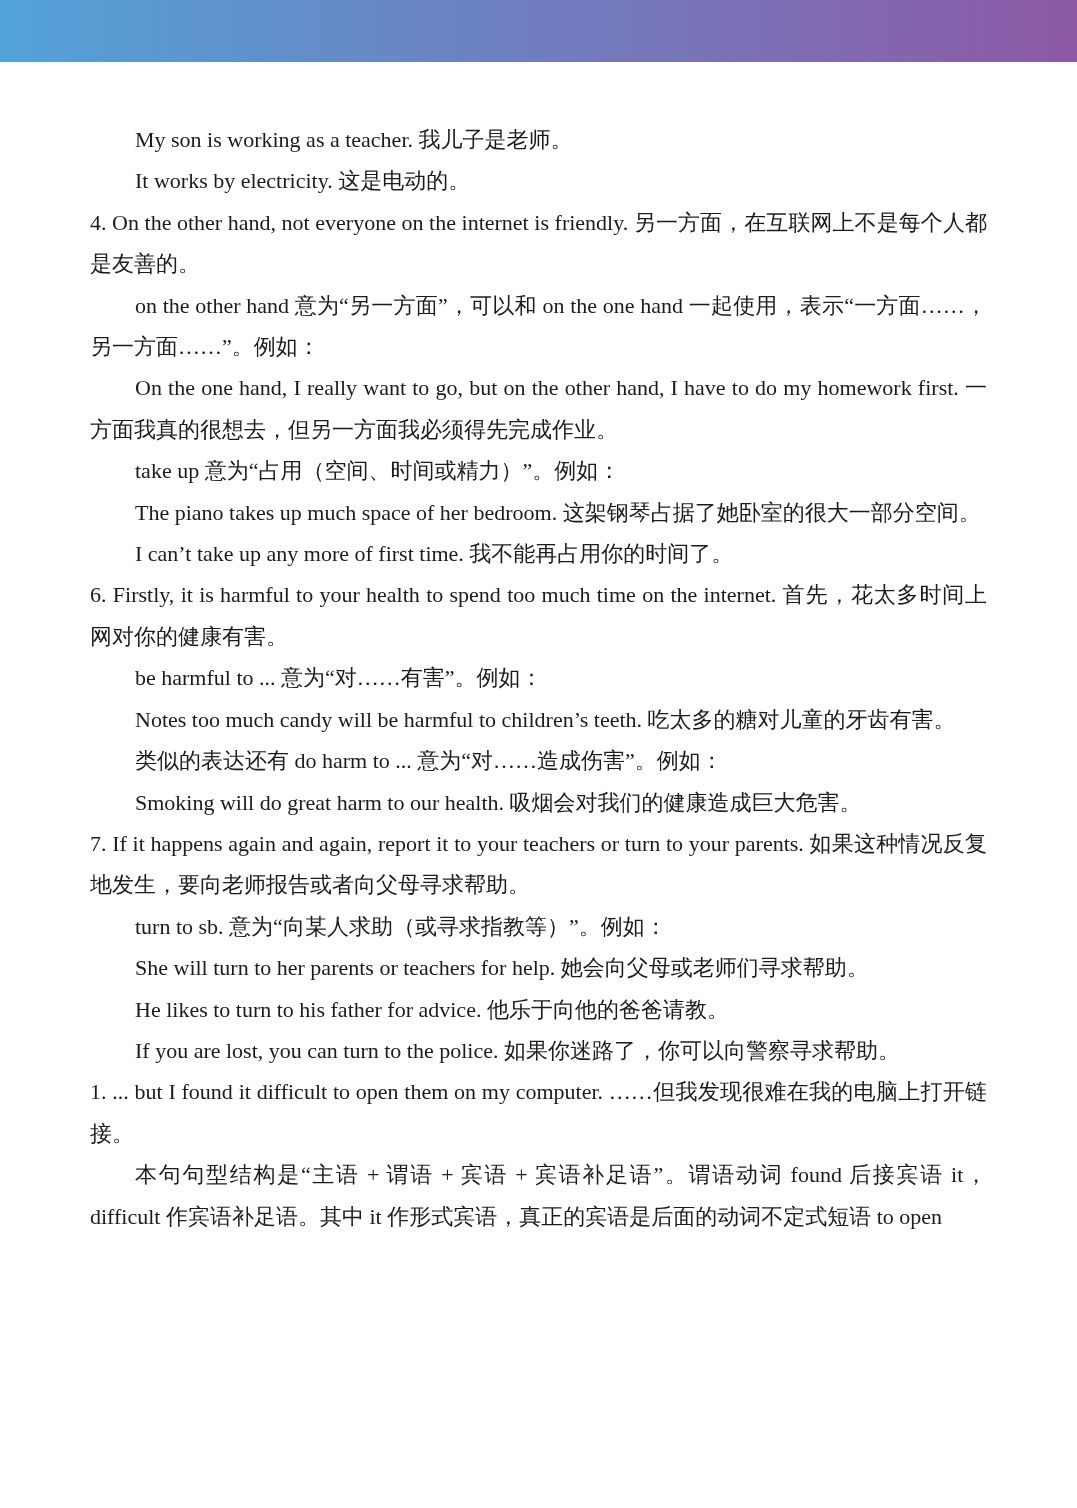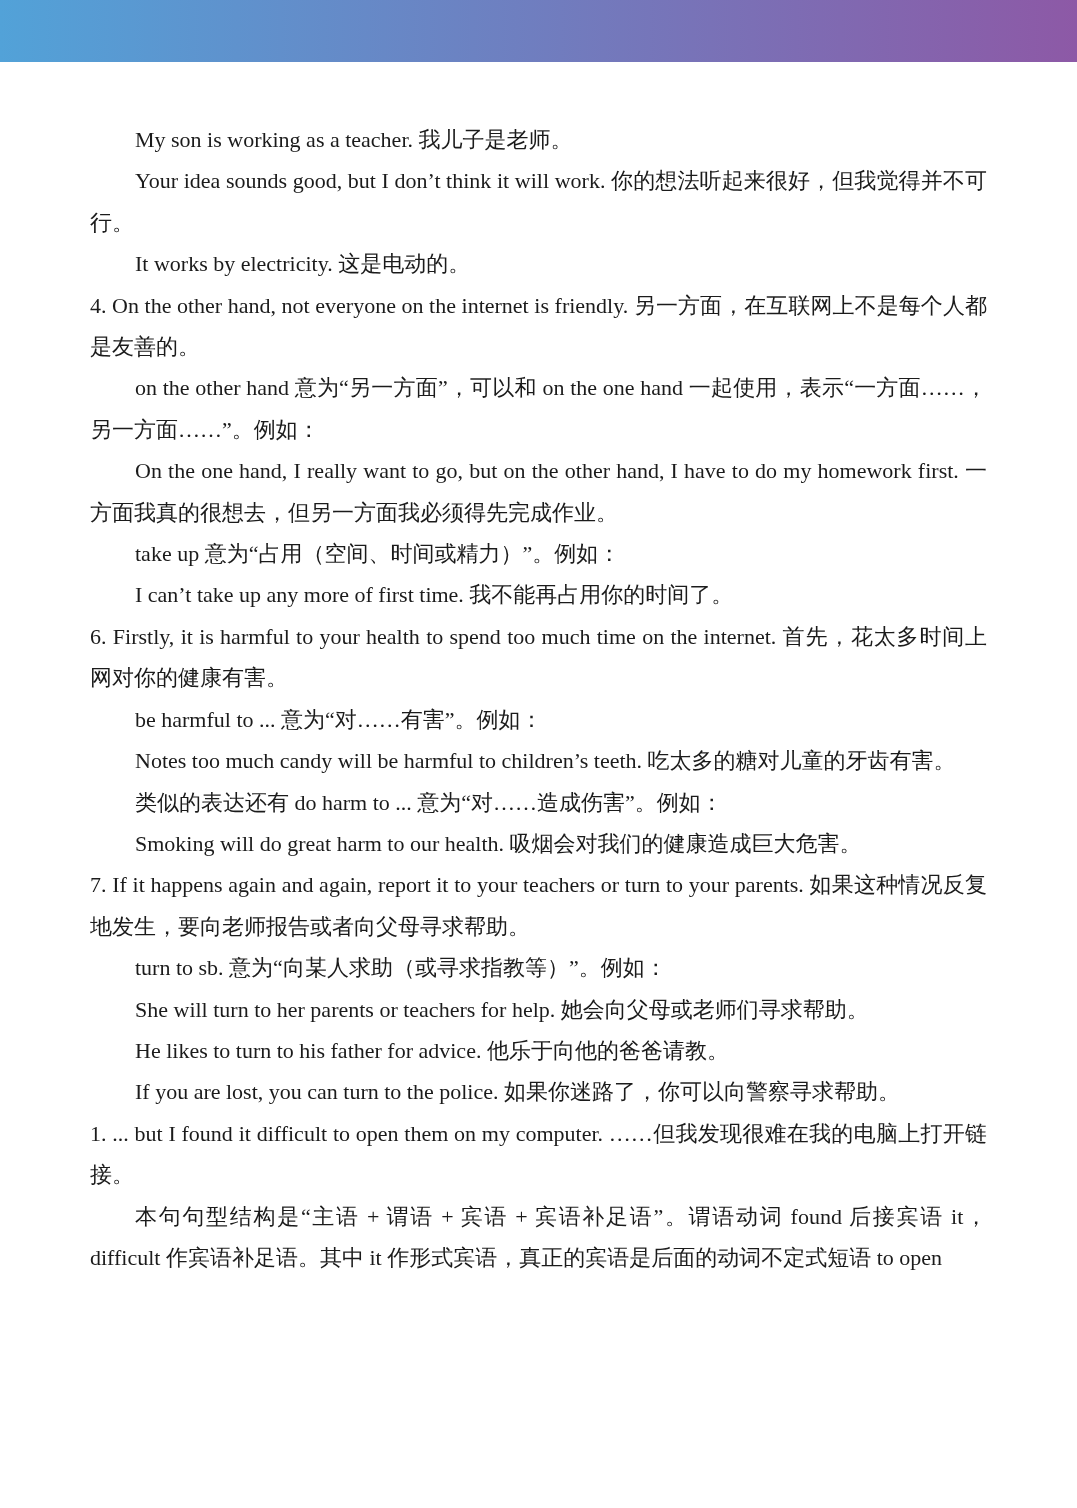--- a/index.html
+++ b/index.html
@@ -59,26 +59,26 @@
 </style>
 </head>
 <body>
 
 <div class="page">
 
   <div class="topbar" style="background: linear-gradient(90deg, rgb(82, 162, 216), rgb(141, 89, 166));"></div>
 
   <div class="content">
     <p class="para">My son is working as a teacher. 我儿子是老师。</p>
-    <p class="para">Your idea sounds good, but I don’t think it will work. 你的想法听起来很好，但我觉得并不可行。</p>
     <p class="para">It works by electricity. 这是电动的。</p>
     <p class="heading">4. On the other hand, not everyone on the internet is friendly. 另一方面，在互联网上不是每个人都是友善的。</p>
     <p class="para">on the other hand 意为“另一方面”，可以和 on the one hand 一起使用，表示“一方面……，另一方面……”。例如：</p>
     <p class="para">On the one hand, I really want to go, but on the other hand, I have to do my homework first. 一方面我真的很想去，但另一方面我必须得先完成作业。</p>
     <p class="para">take up 意为“占用（空间、时间或精力）”。例如：</p>
+    <p class="para">The piano takes up much space of her bedroom. 这架钢琴占据了她卧室的很大一部分空间。</p>
     <p class="para">I can’t take up any more of first time. 我不能再占用你的时间了。</p>
     <p class="heading">6. Firstly, it is harmful to your health to spend too much time on the internet. 首先，花太多时间上网对你的健康有害。</p>
     <p class="para">be harmful to ... 意为“对……有害”。例如：</p>
     <p class="para">Notes too much candy will be harmful to children’s teeth. 吃太多的糖对儿童的牙齿有害。</p>
     <p class="para">类似的表达还有 do harm to ... 意为“对……造成伤害”。例如：</p>
     <p class="para">Smoking will do great harm to our health. 吸烟会对我们的健康造成巨大危害。</p>
     <p class="heading">7. If it happens again and again, report it to your teachers or turn to your parents. 如果这种情况反复地发生，要向老师报告或者向父母寻求帮助。</p>
     <p class="para">turn to sb. 意为“向某人求助（或寻求指教等）”。例如：</p>
     <p class="para">She will turn to her parents or teachers for help. 她会向父母或老师们寻求帮助。</p>
     <p class="para">He likes to turn to his father for advice. 他乐于向他的爸爸请教。</p>

